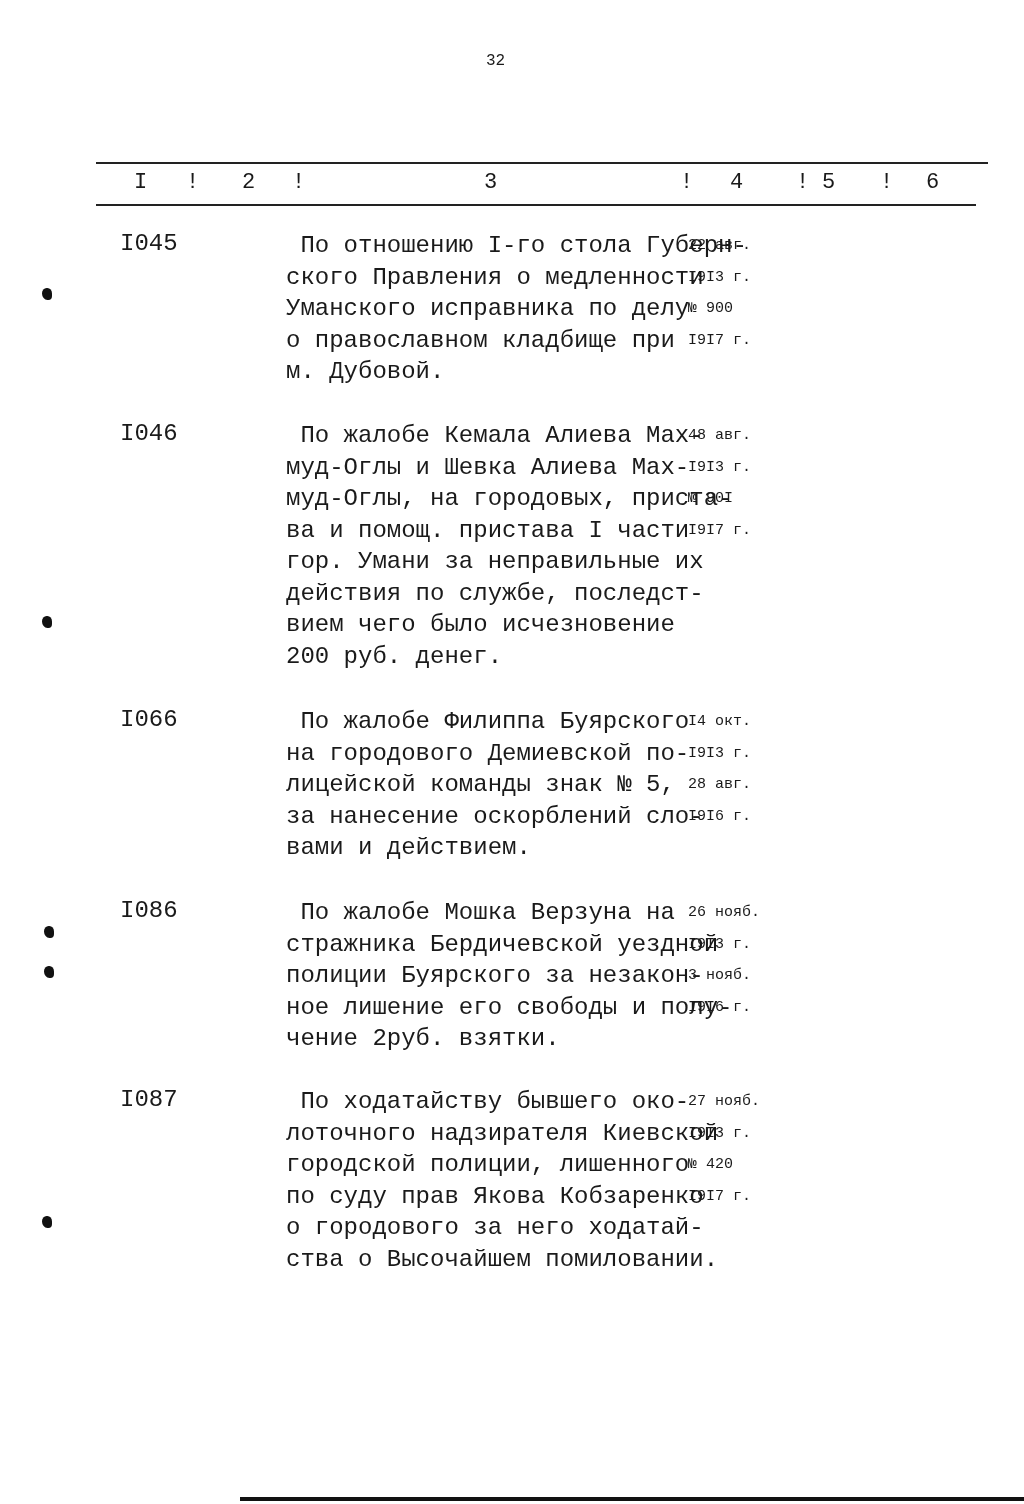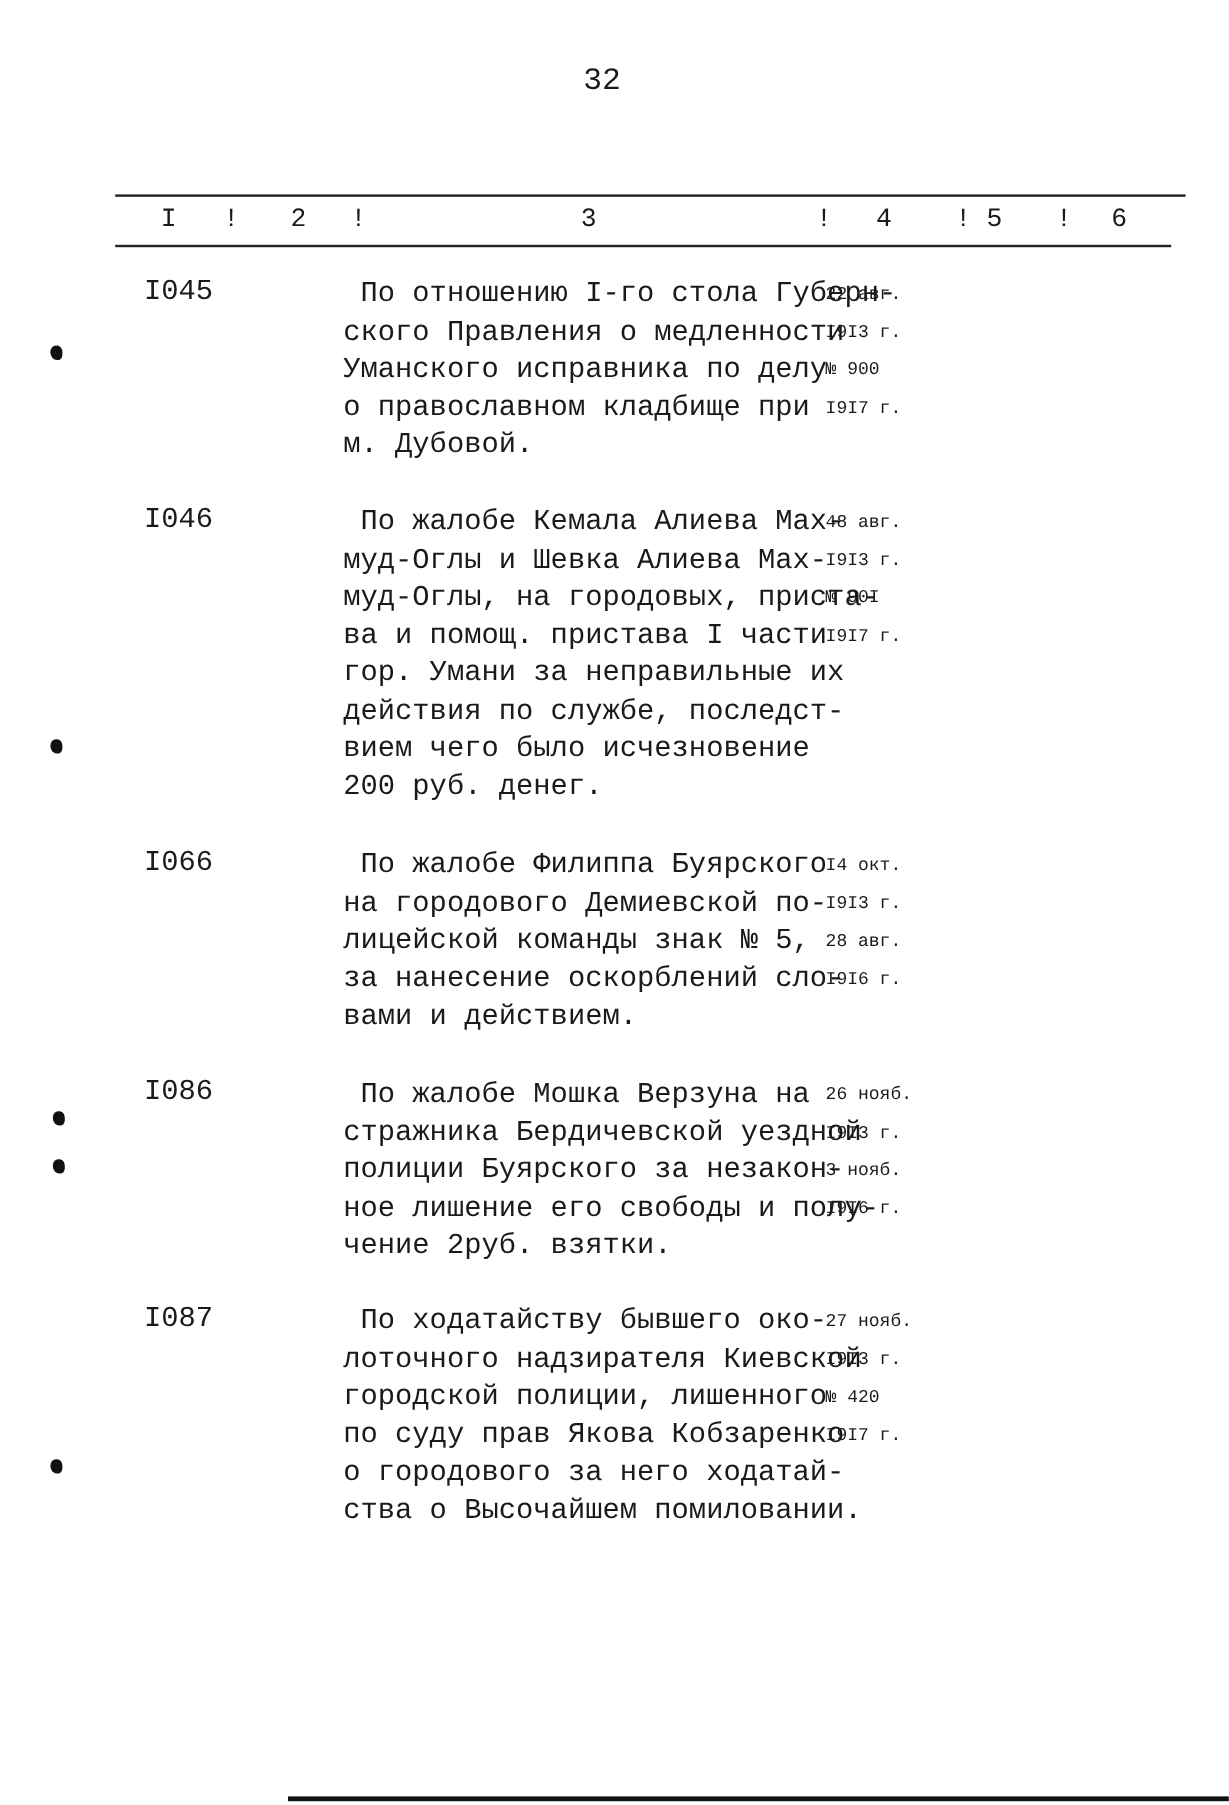--- a/index.html
+++ b/index.html
@@ -12,21 +12,21 @@
       height: 1504px;
       position: relative;
       overflow: hidden;
       font-family: "Liberation Mono", "DejaVu Sans Mono", monospace;
       color: #1a1a1a;
     }
     .page-number {
       position: absolute;
       left: 486px;
       top: 52px;
-      font-size: 26px;
+      font-size: 16px;
       letter-spacing: 0px;
       font-family: Liberation Mono, monospace;
     }
     .rule {
       position: absolute;
       left: 96px;
       height: 2px;
       background: #222;
     }
     .rule-top { top: 162px; width: 892px; }

